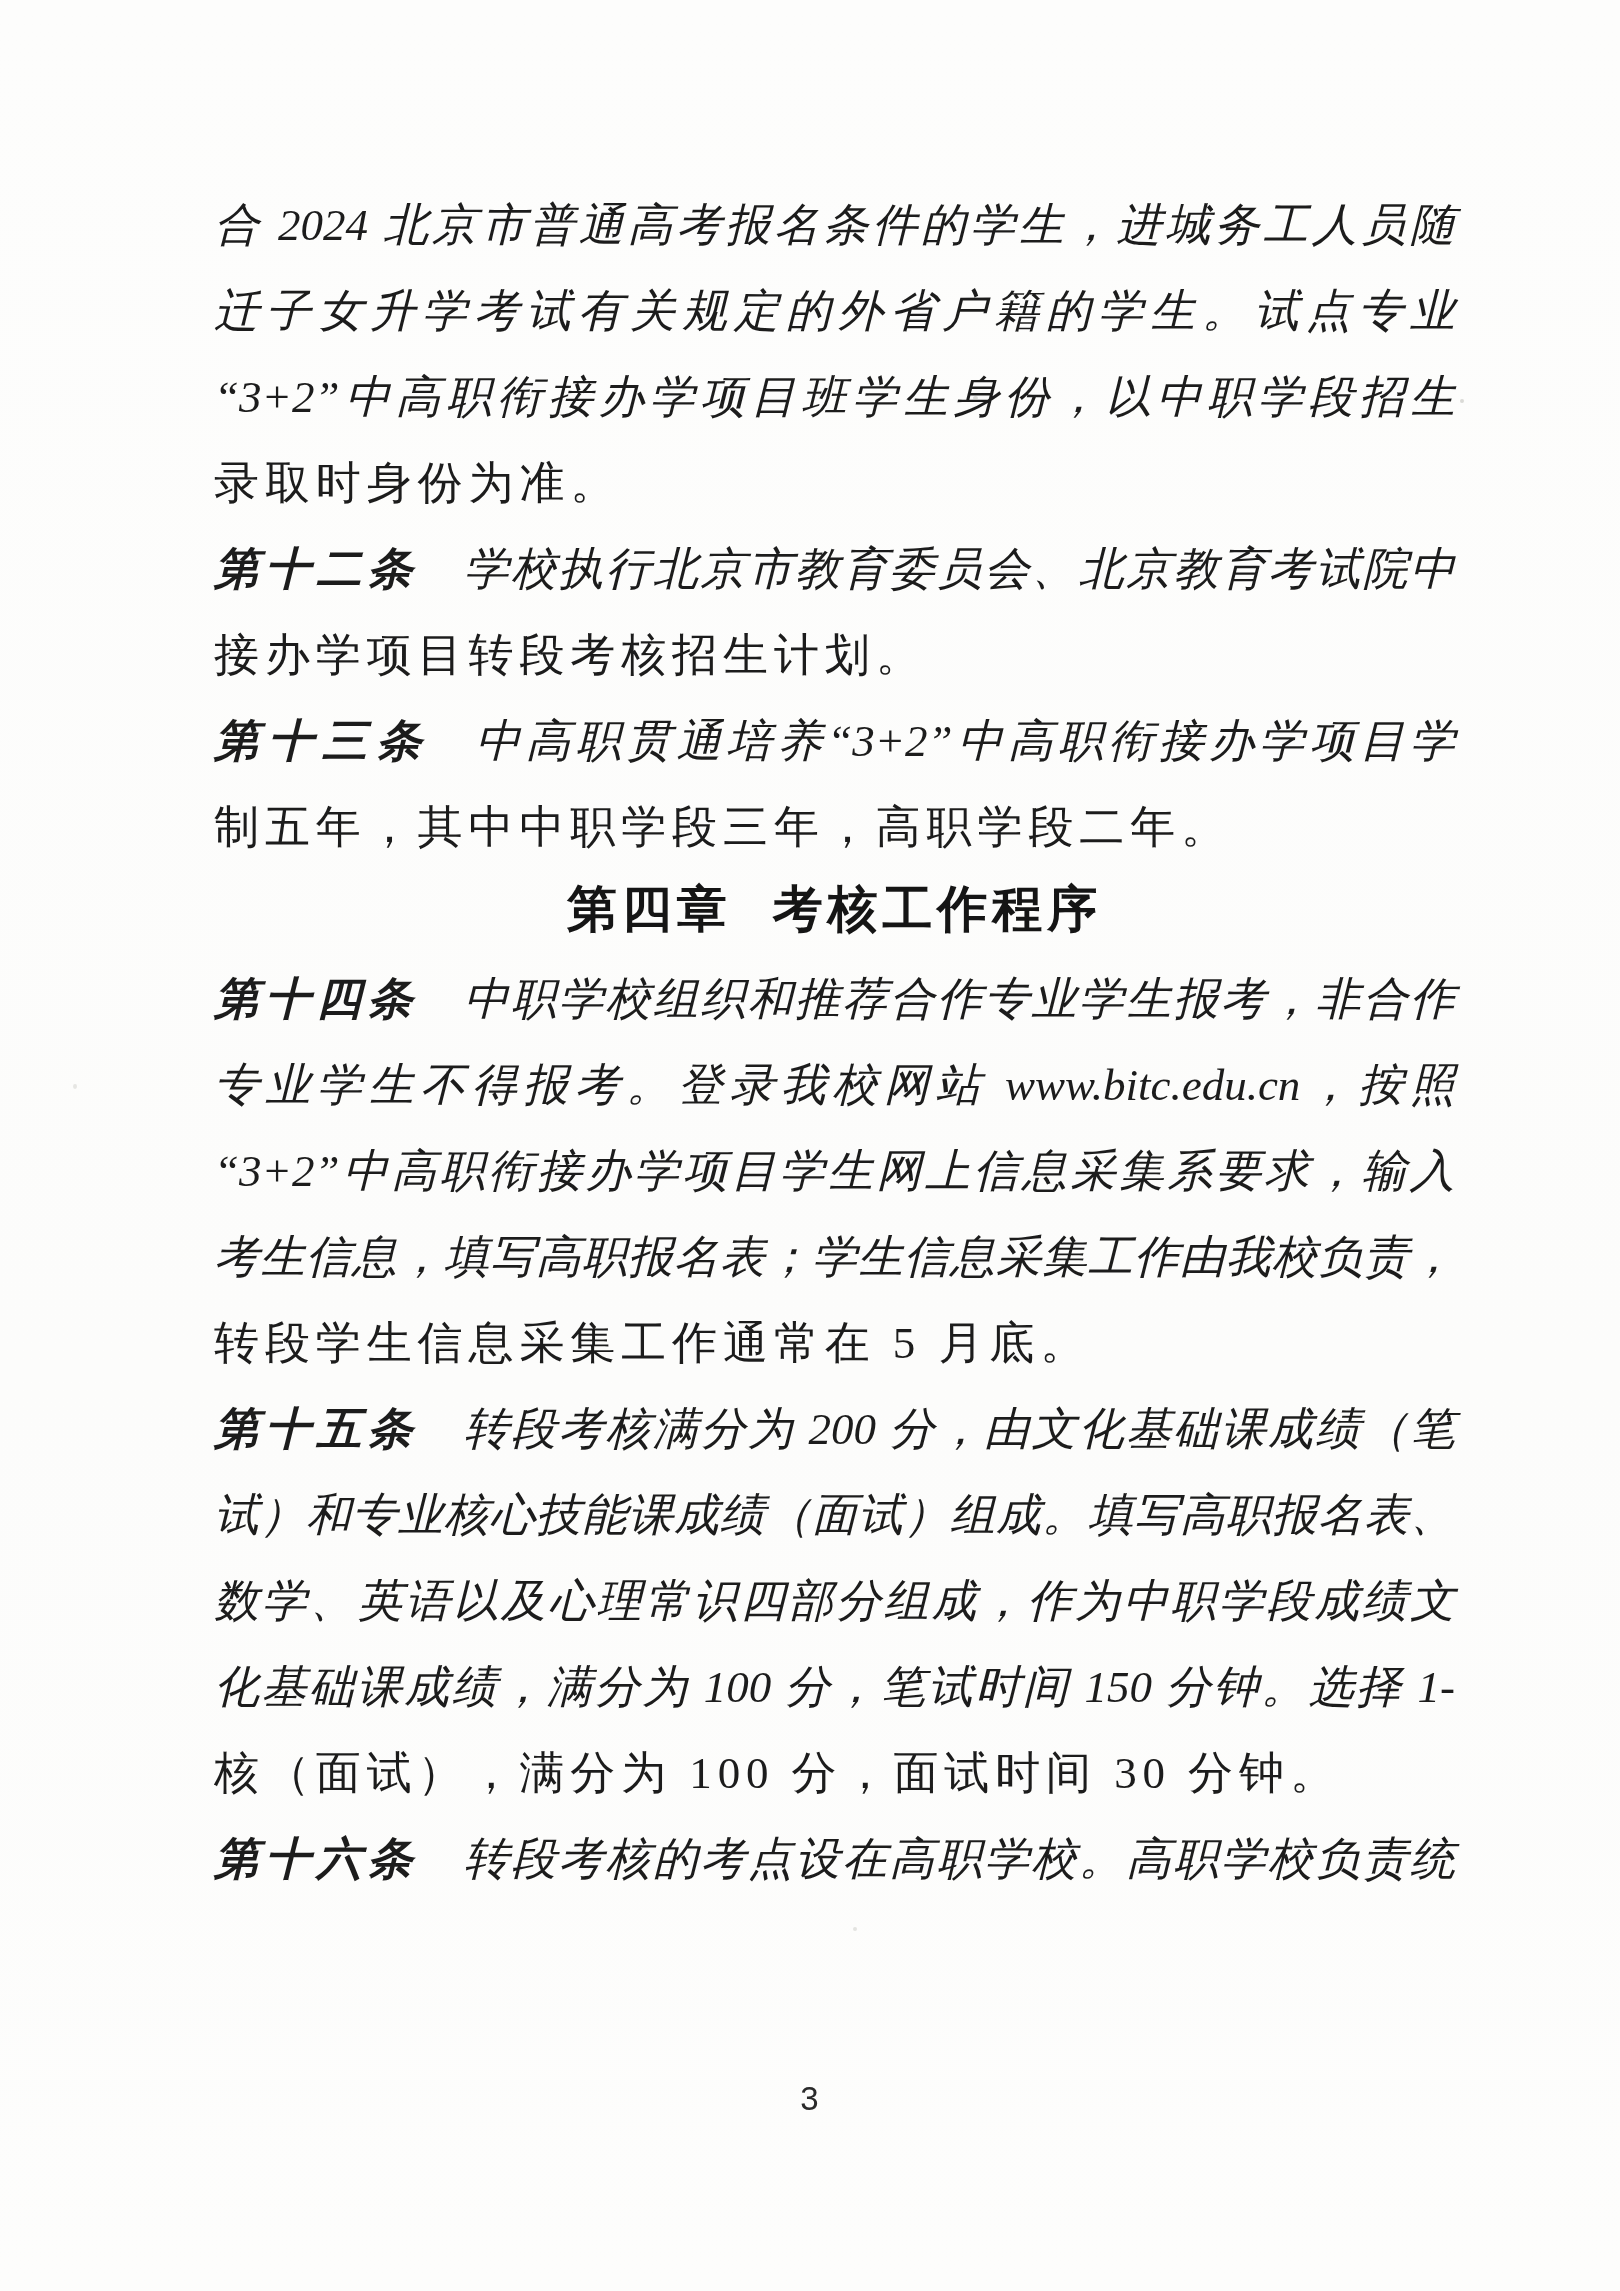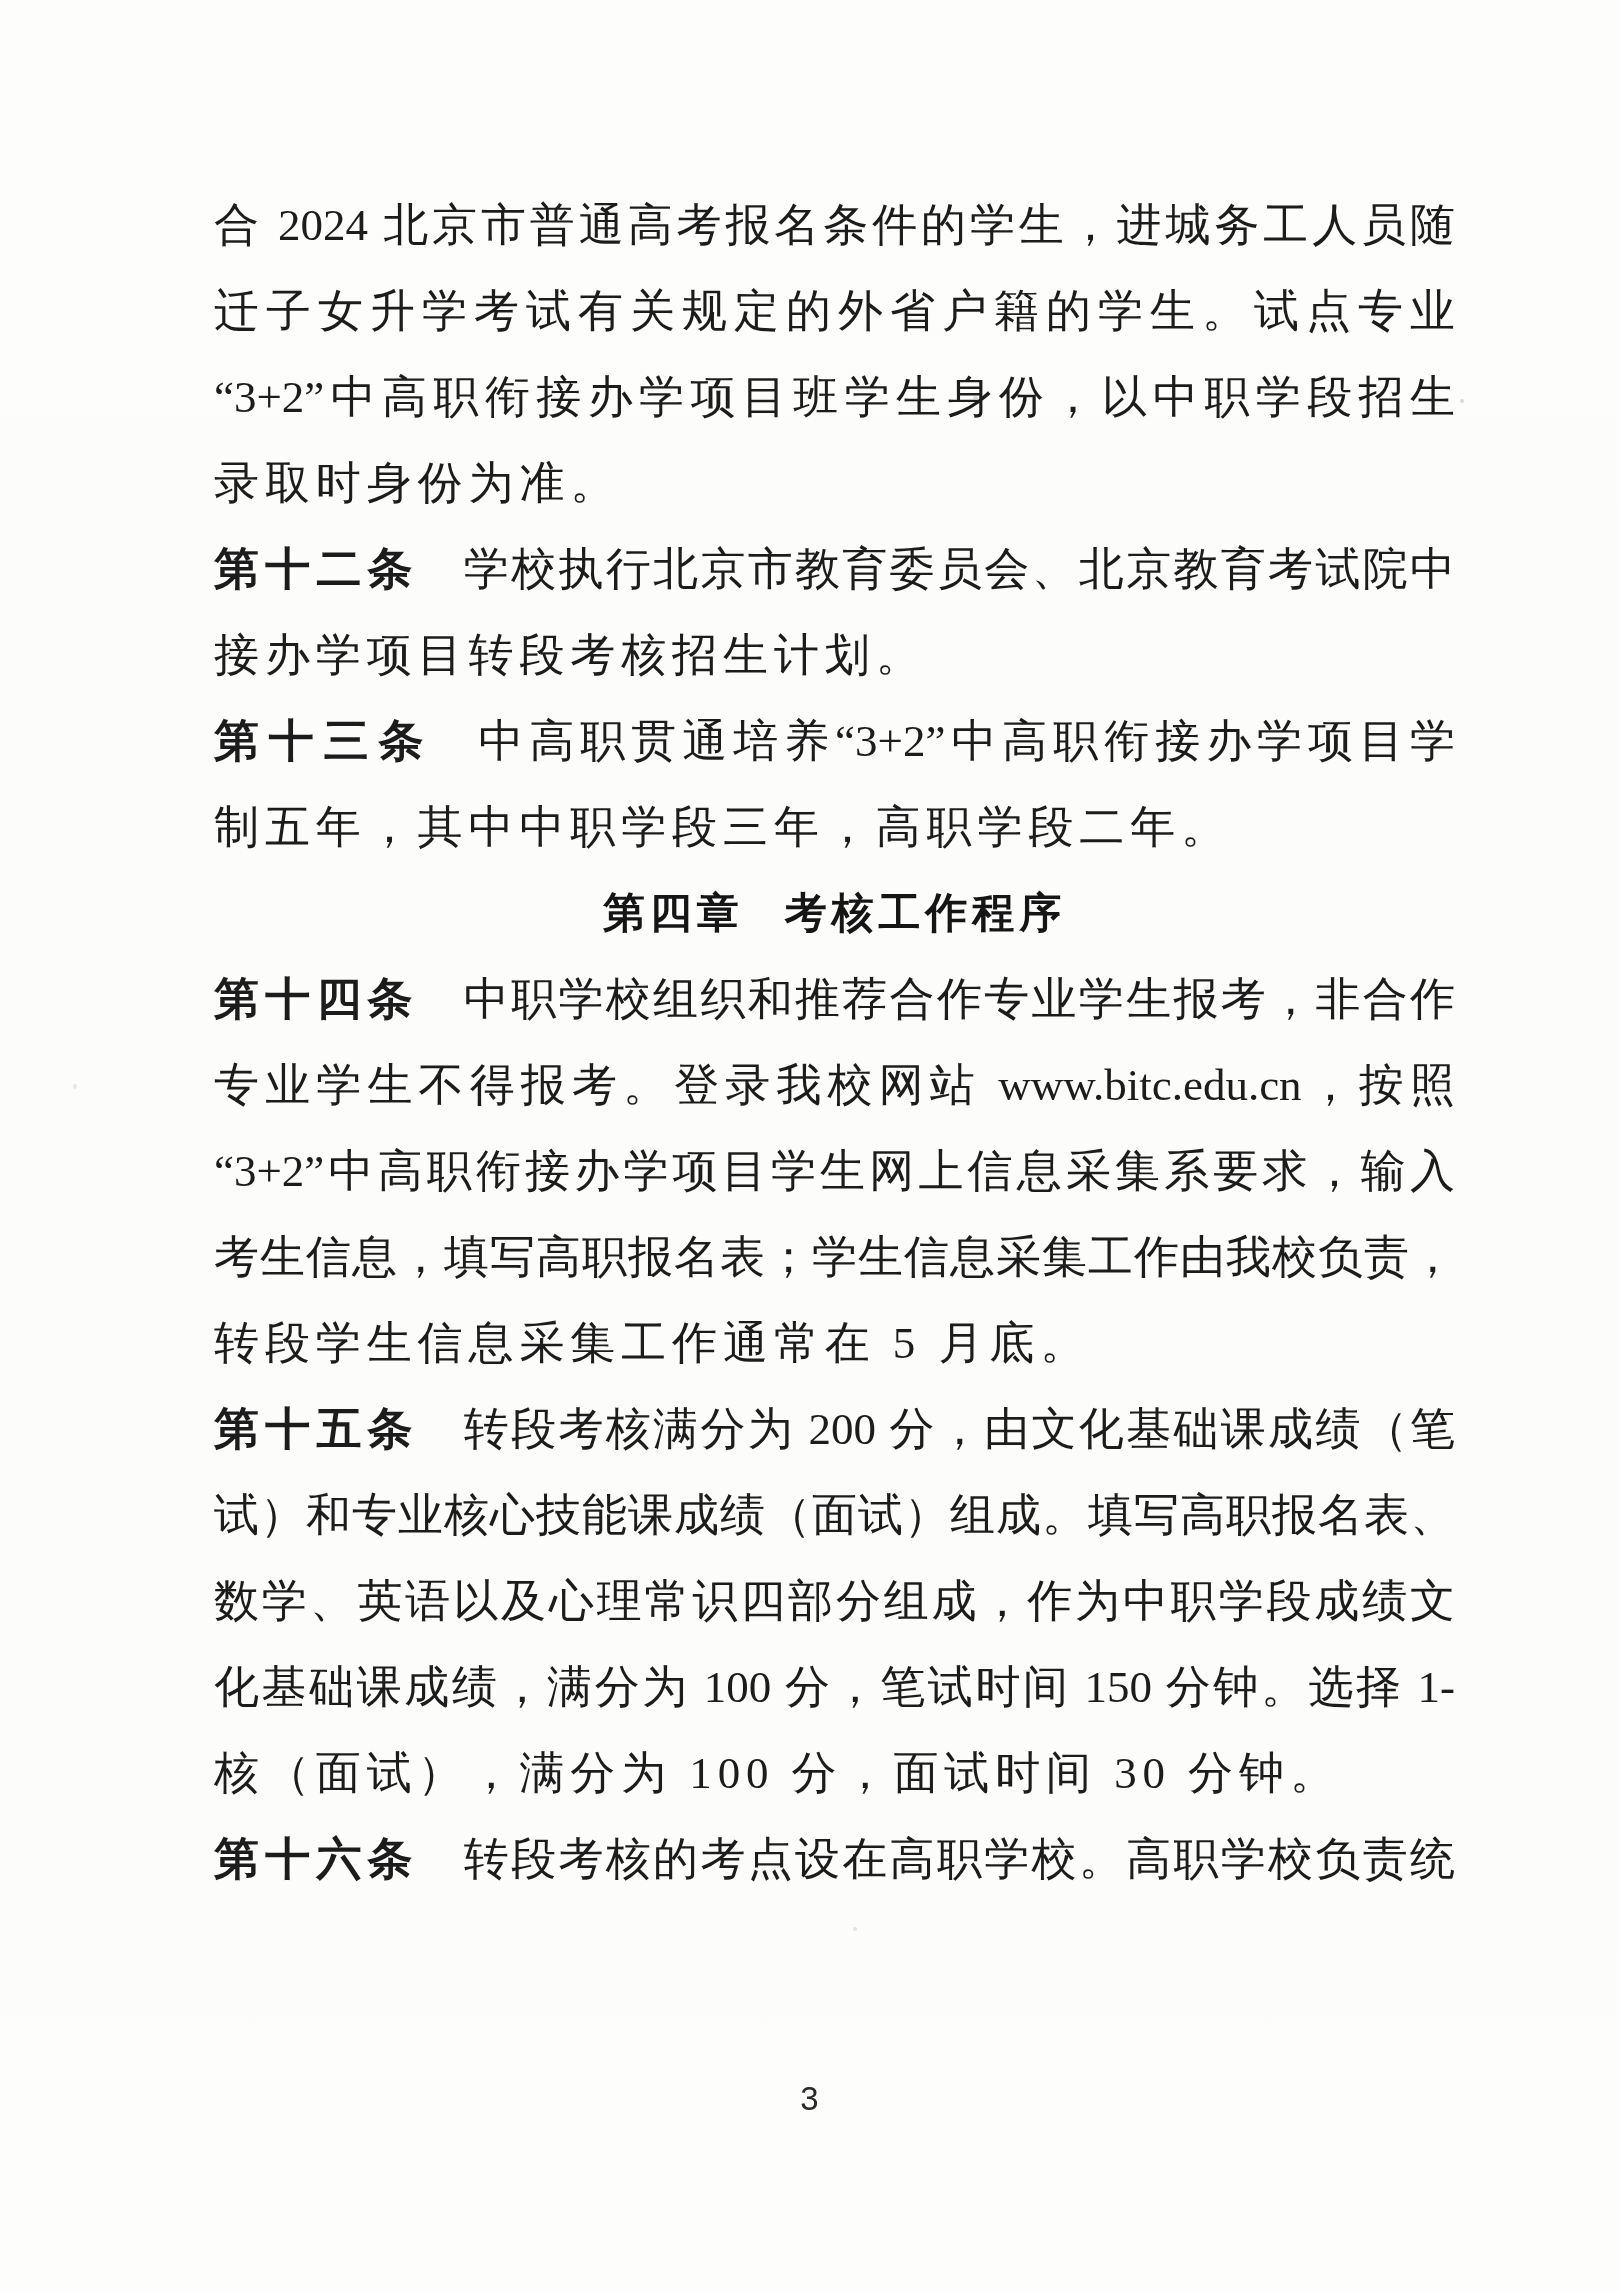--- a/index.html
+++ b/index.html
@@ -34,42 +34,43 @@
     text-align: left;
     white-space: nowrap;
     color: #1c1c1c;
   }
   .line.justify {
     white-space: normal;
     text-align: justify;
     text-align-last: justify;
     text-justify: inter-character;
     letter-spacing: 0;
+    font-style: italic;
   }
   .line.endline {
     letter-spacing: 5.9px;
   }
   .article-no {
     font-family: "Liberation Sans", "DejaVu Sans", sans-serif;
     font-weight: 700;
     letter-spacing: 3.9px;
   }
   .article-no:not(:empty) {
     margin-right: 45px;
     margin-top: 19px;
   }
   .heading-row {
     height: 86px;
     line-height: 86px;
     text-align: left;
     text-align-last: center;
     white-space: nowrap;
-    font-family: Liberation Sans, sans-serif;
+    font-family: Liberation Mono, monospace;
     font-weight: 700;
-    font-size: 42px;
+    font-size: 50px;
     letter-spacing: 4.9px;
     color: #151515;
   }
   .heading-chapter {
     margin-right: 41px;
   }
   .page-number {
     position: absolute;
     top: 2080px;
     left: 0;

